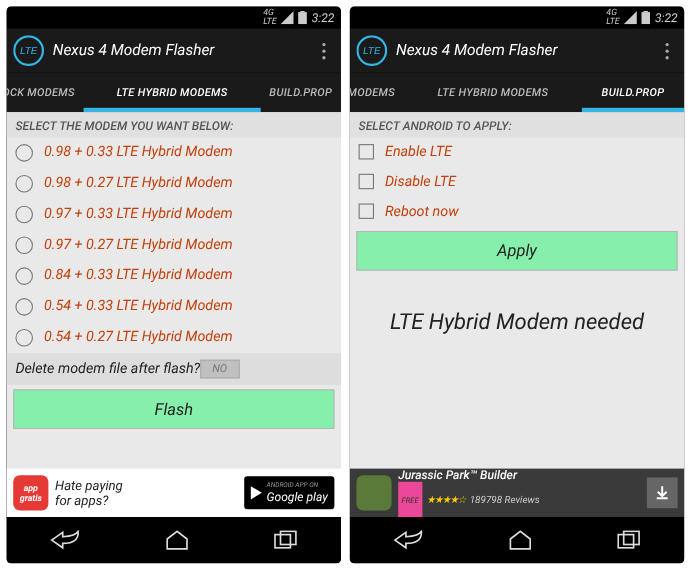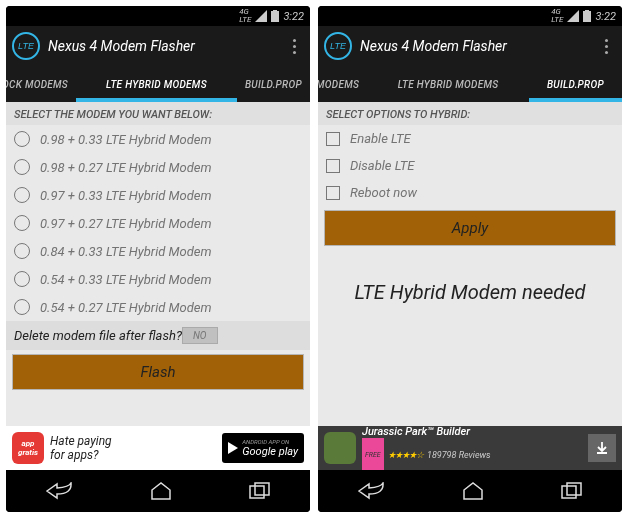--- a/index.html
+++ b/index.html
@@ -13,26 +13,26 @@
   .appicon { display: flex; align-items: center; }
   .apptitle { font-size: 14px; font-weight: 400; color: #ffffff; flex: 1; }
   .overflow { width: 20px; display: flex; flex-direction: column; align-items: center; gap: 3px; }
   .overflow span { width: 3px; height: 3px; background: #aaa; border-radius: 50%; }
   .tabs { height: 36px; background: #1a1a1a; display: flex; overflow: hidden; }
   .tab { color: #bbb; font-size: 10px; font-weight: 500; letter-spacing: 0.3px; display: flex; align-items: center; justify-content: center; padding: 0 8px; white-space: nowrap; position: relative; }
   .tab.active { color: #fff; }
   .tab.active::after { content: ""; position: absolute; bottom: 0; left: 0; right: 0; height: 4px; background: #33b5e5; }
   .content { flex: 1; background: #e9e9e9; display: flex; flex-direction: column; }
   .sectionhdr { font-size: 11px; color: #555; padding: 6px 8px 4px; font-weight: 500; background: #e0e0e0; }
-  .radio-item, .check-item { display: flex; align-items: center; gap: 10px; padding: 6px 8px; font-size: 13px; color: #737373; }
+  .radio-item, .check-item { display: flex; align-items: flex-start; gap: 10px; padding: 6px 8px; font-size: 13px; color: #c2410c; }
   .radio-item .circle { width: 16px; height: 16px; border: 1.5px solid #777; border-radius: 50%; }
   .check-item .box { width: 14px; height: 14px; border: 1.5px solid #777; }
   .deleterow { display: flex; align-items: center; justify-content: flex-start; padding: 6px 8px; font-size: 13px; color: #222; background: #ddd; }
   .toggle-no { background: #c0c0c0; color: #777; font-size: 10px; padding: 2px 10px; border: 1px solid #aaa; }
-  .bigbtn { margin: 4px 6px; background: #a16207; border: 1px solid #b5b5b5; text-align: center; padding: 8px 0; font-size: 15px; color: #222; }
+  .bigbtn { margin: 4px 6px; background: #86efac; border: 1px solid #b5b5b5; text-align: center; padding: 8px 0; font-size: 15px; color: #222; }
   .spacer { flex: 1; }
   .message { text-align: center; font-size: 20px; color: #222; padding: 30px 0; }
   .ad { height: 44px; background: #fff; display: flex; align-items: center; padding: 0 6px; gap: 6px; }
   .ad.dark { background: #3a3a3a; color: #fff; }
   .ad-icon { width: 32px; height: 32px; border-radius: 6px; background: #e53935; display: flex; align-items: center; justify-content: center; color: #fff; font-size: 8px; font-weight: bold; text-align: center; line-height: 9px; }
   .ad-icon.jp { background: #5a7a3a; }
   .ad-text { flex: 1; font-size: 11px; color: #222; }
   .ad.dark .ad-text { color: #fff; }
   .ad-text .title { font-size: 11px; font-weight: 500; }
   .ad-text .sub { font-size: 9px; color: #888; display: flex; align-items: center; gap: 4px; }
@@ -174,21 +174,21 @@
           <span></span>
           <span></span>
         </div>
     </div>
     <div class="tabs">
       <div class="tab" style="margin-left:-10px">MODEMS</div>
       <div class="tab" style="flex:1">LTE HYBRID MODEMS</div>
       <div class="tab active" style="padding:0 18px">BUILD.PROP</div>
     </div>
     <div class="content">
-      <div class="sectionhdr">SELECT OPTIONS TO HYBRID:</div>
+      <div class="sectionhdr">SELECT ANDROID TO APPLY:</div>
       <div class="check-item">
           <div class="box"></div>
           <span>Enable LTE</span>
         </div>
       <div class="check-item">
           <div class="box"></div>
           <span>Disable LTE</span>
         </div>
       <div class="check-item">
           <div class="box"></div>

